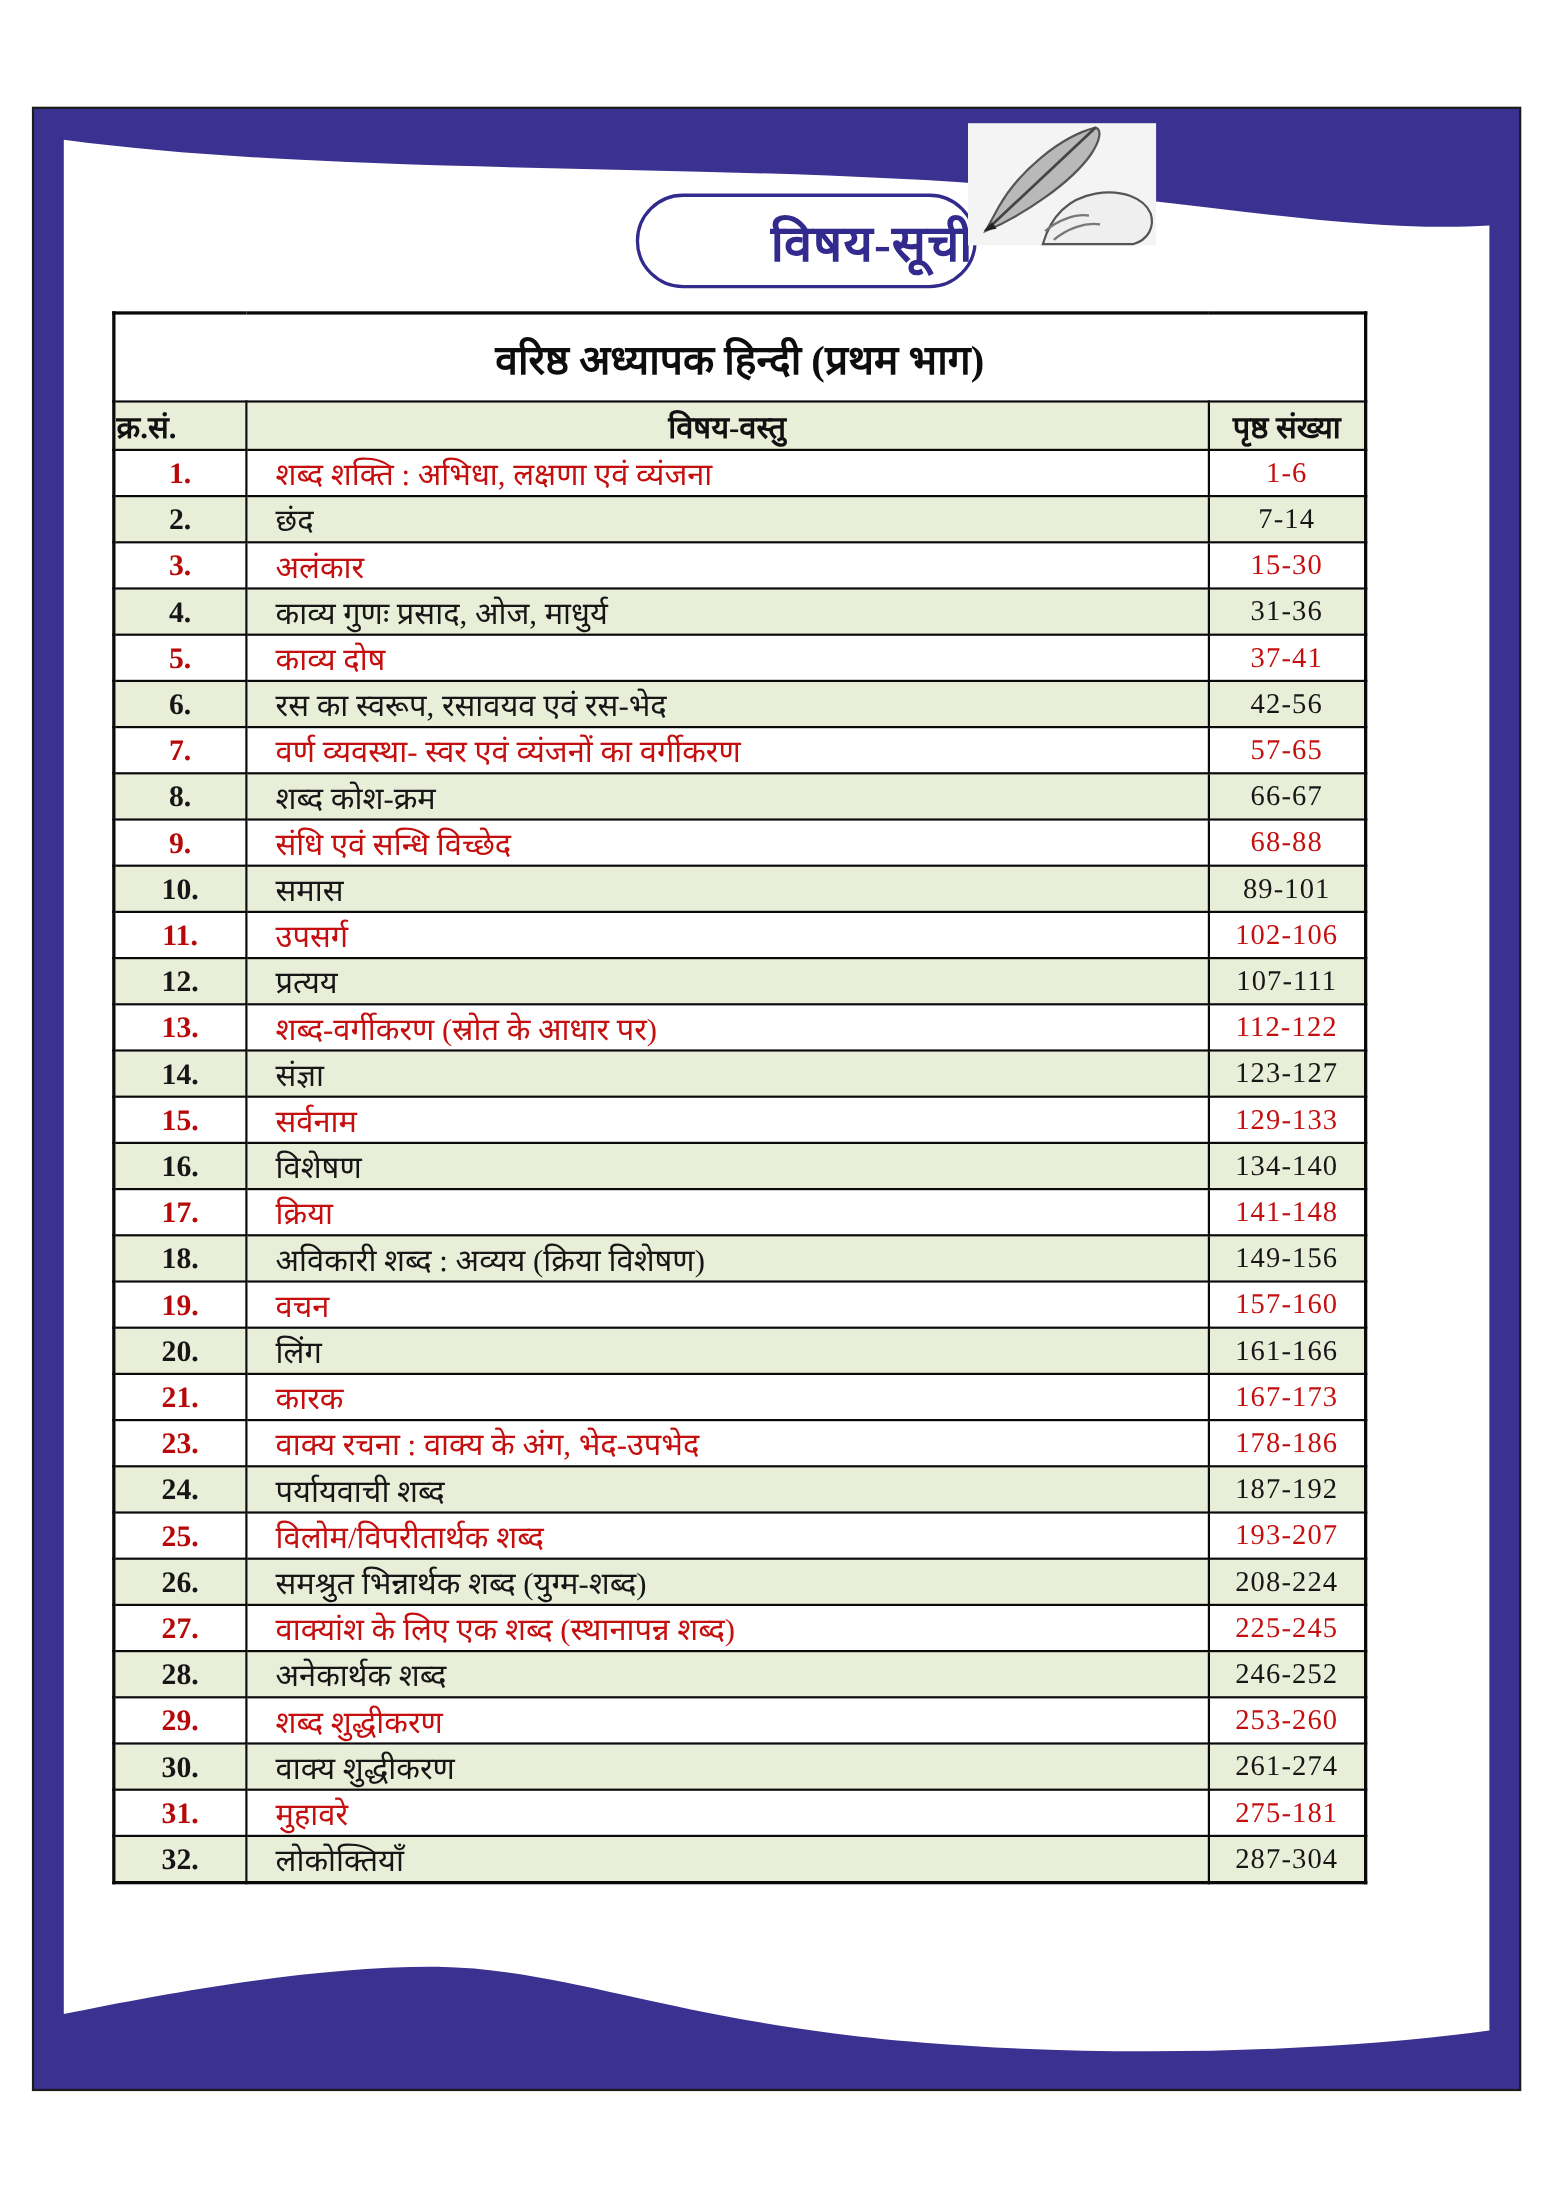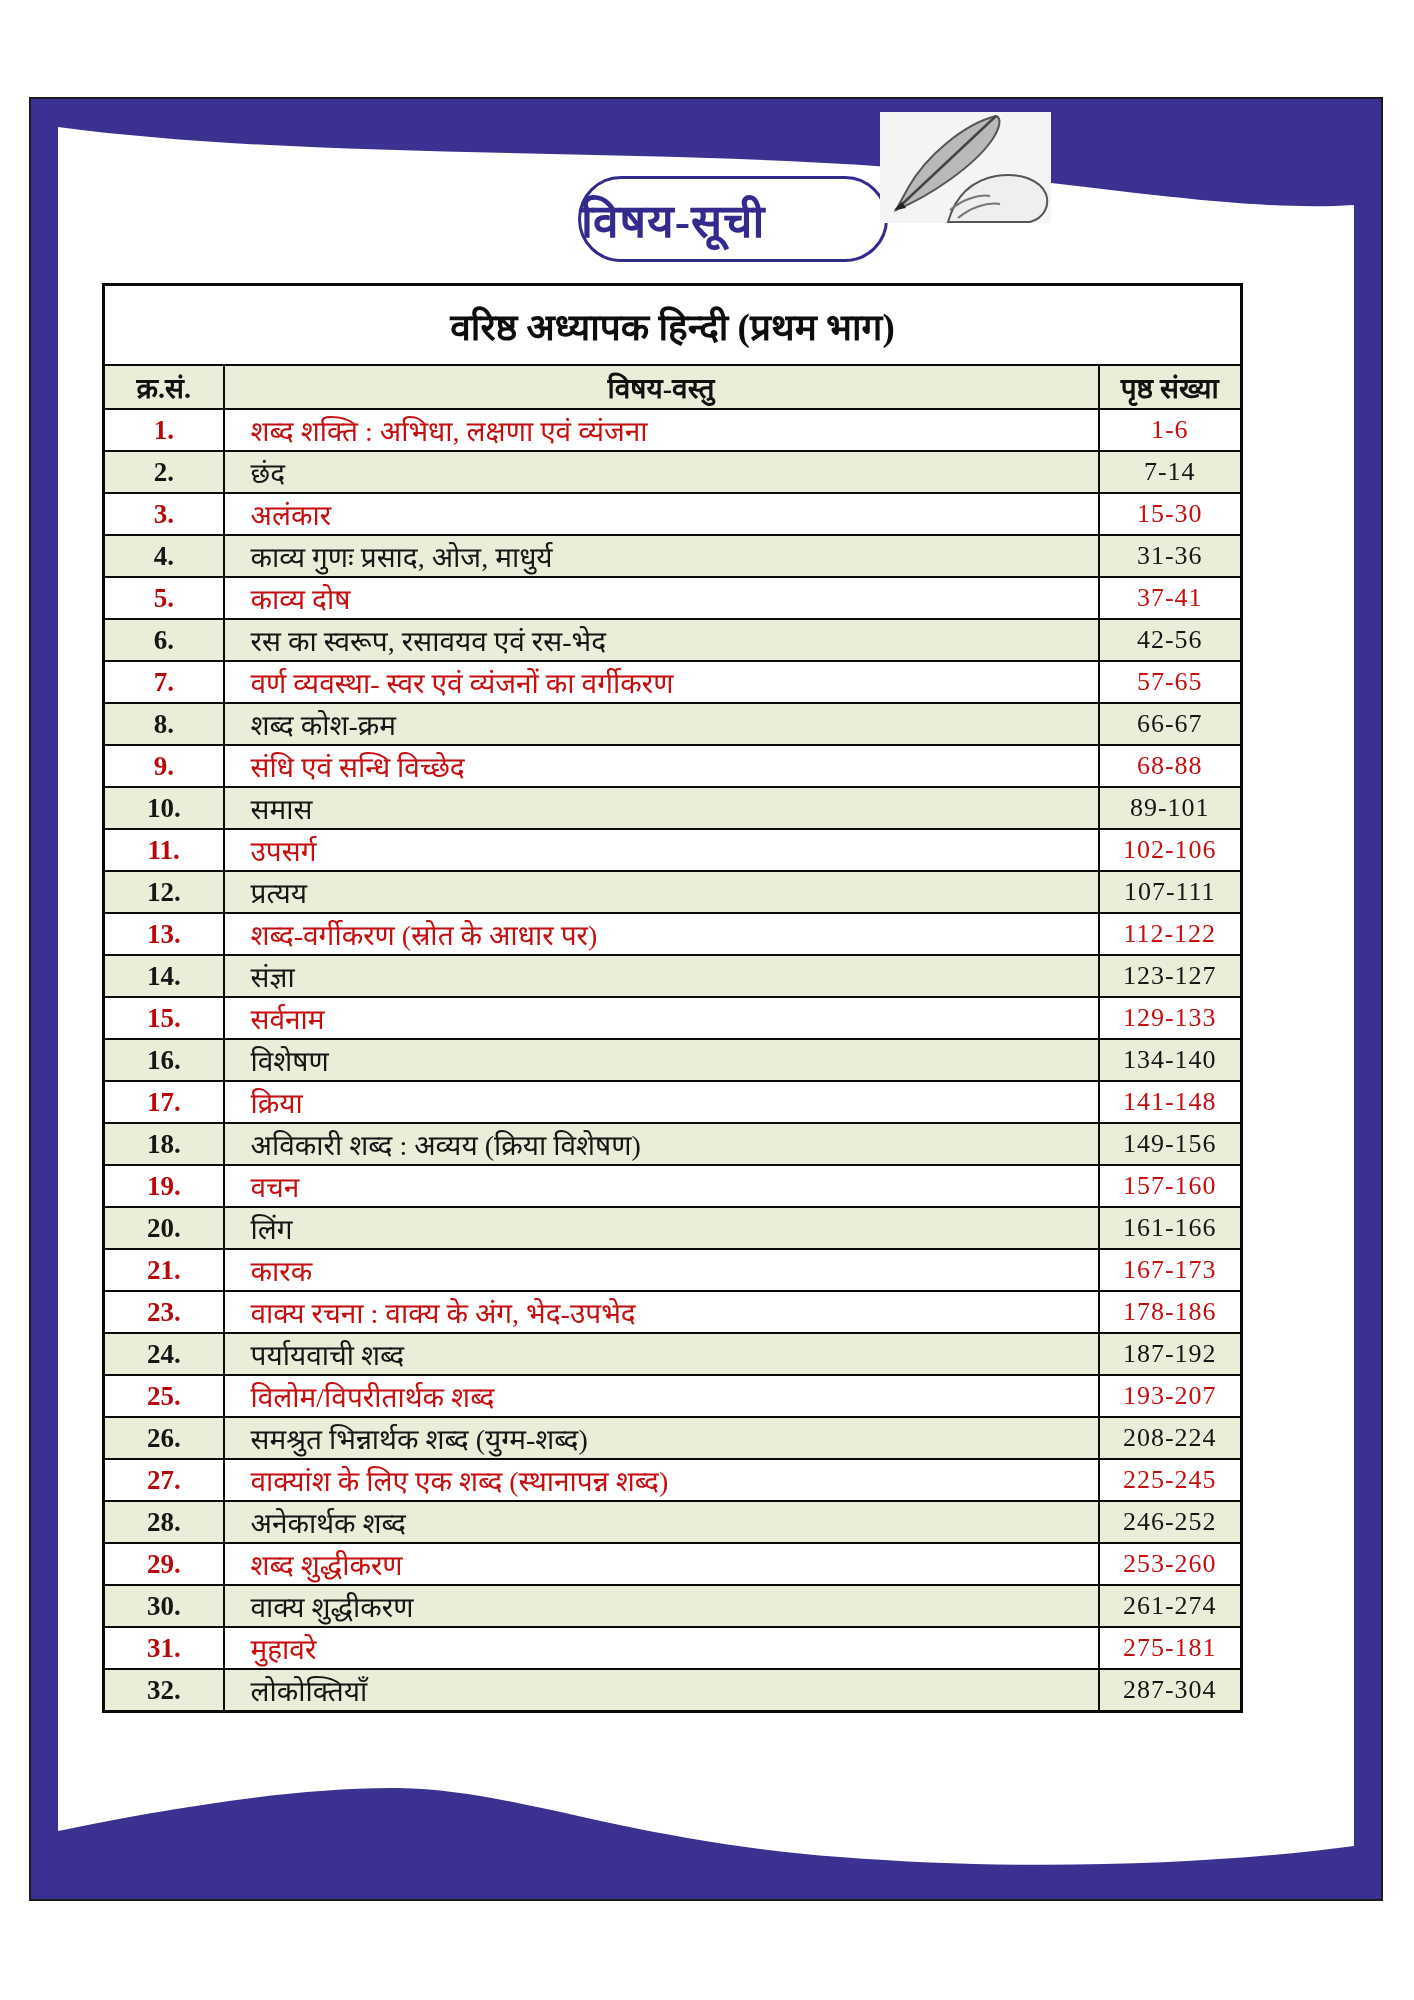--- a/index.html
+++ b/index.html
@@ -5,21 +5,21 @@
   html,body{margin:0;padding:0;}
   body{
     width:1414px;height:2000px;position:relative;overflow:hidden;
     background:#ffffff;
     font-family:"Liberation Serif","DejaVu Serif",serif;
   }
   .frame-svg{position:absolute;left:0;top:0;}
   .title-badge{
     position:absolute;left:578px;top:176px;width:304px;height:80px;
     border:3px solid #322b8d;border-radius:44px;
-    display:flex;align-items:center;justify-content:flex-start;
+    display:flex;align-items:center;justify-content:flex-end;
     background:#ffffff;
   }
   .title-badge span{
     color:#322b8d;font-size:46px;font-weight:bold;letter-spacing:1px;
     font-family:"Liberation Serif","DejaVu Serif",serif;
   }
   .quill{position:absolute;left:878px;top:110px;}
   table.toc{
     position:absolute;left:102px;top:283px;width:1138px;
     border-collapse:collapse;table-layout:fixed;
@@ -32,21 +32,21 @@
   }
   table.toc{border:3px solid #0a0a0a;}
   tr.book-title-row th{
     height:76px;background:#ffffff;color:#0d0d0d;
     font-size:37px;font-weight:bold;text-align:center;
   }
   tr.col-head th{
     height:40px;background:#e8eed8;color:#111111;
     font-size:28px;font-weight:bold;text-align:center;
   }
-  tr.col-head th.c-sn{text-align:center;}
+  tr.col-head th.c-sn{text-align:left;}
   tbody tr{height:42px;font-size:28px;}
   tbody tr.alt{background:#e8eed8;color:#161616;}
   tbody tr.hl{background:#ffffff;color:#c50f0f;}
   td.sn{text-align:center;font-weight:bold;font-size:27px;}
   tr.hl td.sn{color:#b70909;}
   td.topic{padding-left:26px;text-align:left;}
   td.pages{text-align:center;font-size:26px;letter-spacing:1px;margin-top:32px;}
 </style>
 </head>
 <body>

